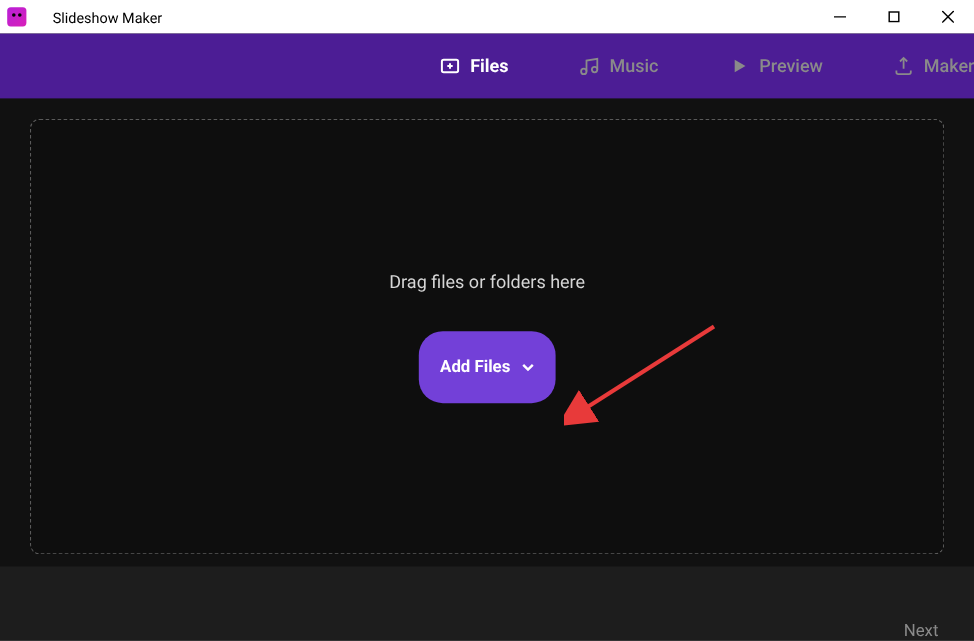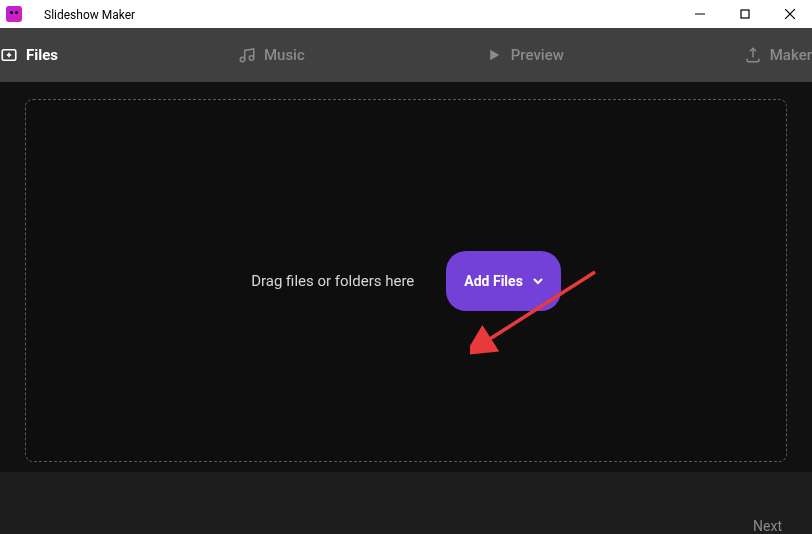--- a/index.html
+++ b/index.html
@@ -62,24 +62,24 @@
     }
     .win-btn svg { width: 10px; height: 10px; }
     .app-body {
       background: #111111;
       height: calc(534px - 28px);
       display: flex;
       flex-direction: column;
     }
     .top-nav {
       height: 54px;
-      background: #404040;
-      display: flex;
-      align-items: center;
-      justify-content: space-between;
+      background: #4c1d95;
+      display: flex;
+      align-items: center;
+      justify-content: flex-end;
       gap: 58px;
     }
     .nav-item {
       display: flex;
       align-items: center;
       gap: 8px;
       color: #8a8a8a;
       font-size: 15px;
       cursor: pointer;
       font-weight: 500;
@@ -96,20 +96,21 @@
       flex: 1;
       padding: 17px 25px 10px 25px;
       position: relative;
     }
     .dropzone {
       width: 100%;
       height: 100%;
       border: 1.5px dashed #5a5a5a;
       border-radius: 8px;
       display: flex;
+      flex-direction: column;
       align-items: center;
       justify-content: center;
       gap: 32px;
       background: #0e0e0e;
     }
     .drop-text {
       color: #d6d6d6;
       font-size: 15px;
     }
     .add-files-btn {

